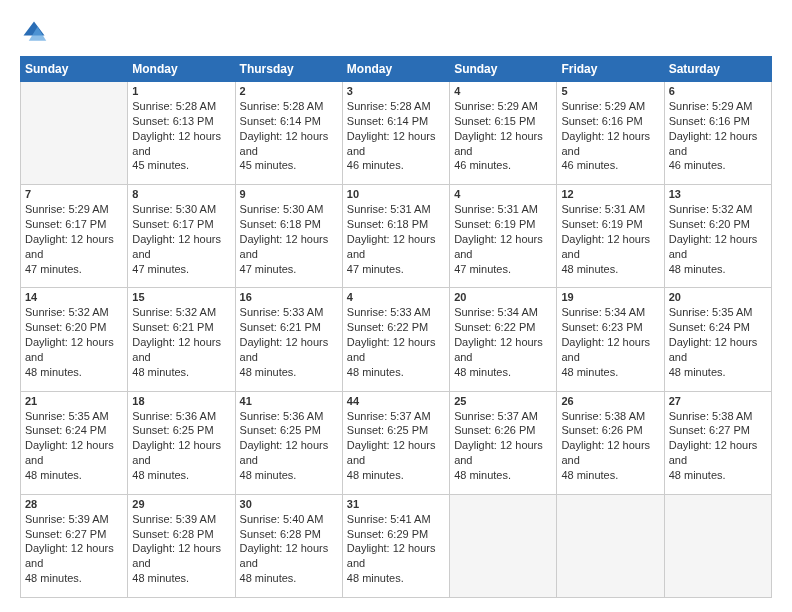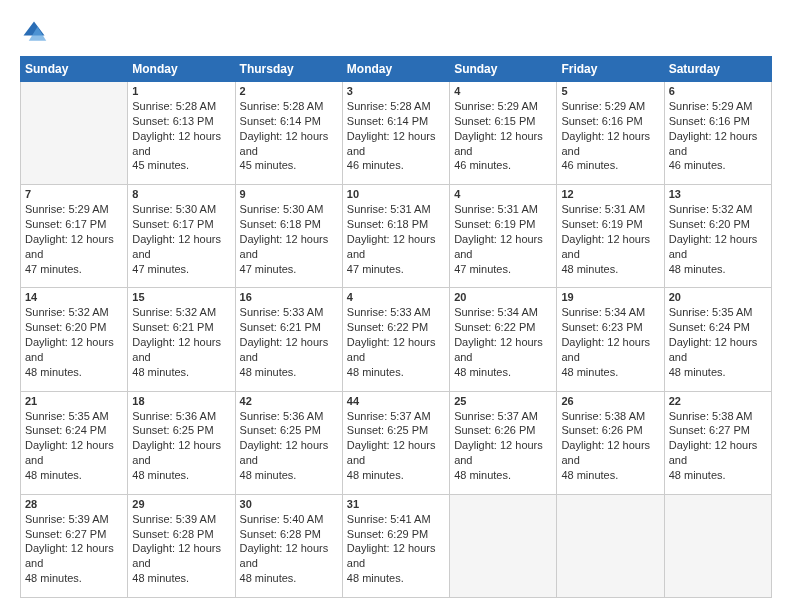--- a/index.html
+++ b/index.html
@@ -228,37 +228,37 @@
         <tr>
           <td>
             <span class="day-num">21</span>
             <div class="cell-info">Sunrise: 5:35 AM<br>Sunset: 6:24 PM<br>Daylight: 12 hours and<br>48 minutes.</div>
           </td>
           <td>
             <span class="day-num">18</span>
             <div class="cell-info">Sunrise: 5:36 AM<br>Sunset: 6:25 PM<br>Daylight: 12 hours and<br>48 minutes.</div>
           </td>
           <td>
-            <span class="day-num">42</span>
+            <span class="day-num">41</span>
             <div class="cell-info">Sunrise: 5:36 AM<br>Sunset: 6:25 PM<br>Daylight: 12 hours and<br>48 minutes.</div>
           </td>
           <td>
             <span class="day-num">44</span>
             <div class="cell-info">Sunrise: 5:37 AM<br>Sunset: 6:25 PM<br>Daylight: 12 hours and<br>48 minutes.</div>
           </td>
           <td>
             <span class="day-num">25</span>
             <div class="cell-info">Sunrise: 5:37 AM<br>Sunset: 6:26 PM<br>Daylight: 12 hours and<br>48 minutes.</div>
           </td>
           <td>
             <span class="day-num">26</span>
             <div class="cell-info">Sunrise: 5:38 AM<br>Sunset: 6:26 PM<br>Daylight: 12 hours and<br>48 minutes.</div>
           </td>
           <td>
-            <span class="day-num">22</span>
+            <span class="day-num">27</span>
             <div class="cell-info">Sunrise: 5:38 AM<br>Sunset: 6:27 PM<br>Daylight: 12 hours and<br>48 minutes.</div>
           </td>
         </tr>
         <tr class="last-row">
           <td>
             <span class="day-num">28</span>
             <div class="cell-info">Sunrise: 5:39 AM<br>Sunset: 6:27 PM<br>Daylight: 12 hours and<br>48 minutes.</div>
           </td>
           <td>
             <span class="day-num">29</span>

